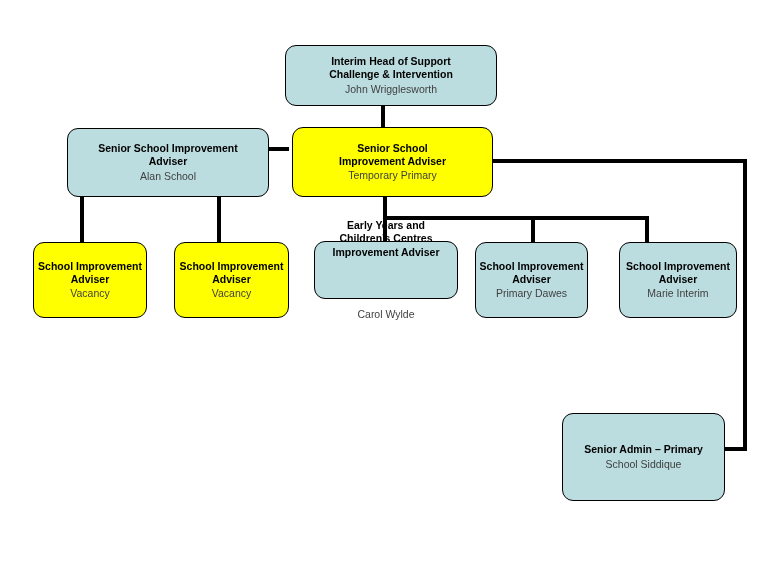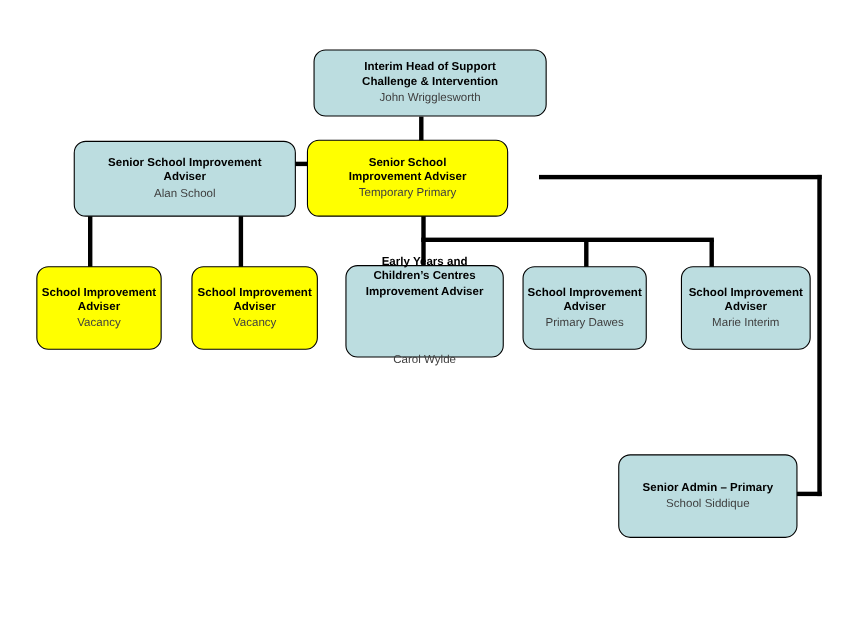--- a/index.html
+++ b/index.html
@@ -80,55 +80,55 @@
 Challenge &amp; Intervention</div>
     <div class="box-name">John Wrigglesworth</div>
   </div>
 
   <div class="box" style="left: 40px; top: 128px; width: 202px; height: 69px; background: rgb(188, 221, 224); margin-left: 27px;">
     <div class="box-title">Senior School Improvement
 Adviser</div>
     <div class="box-name">Alan School</div>
   </div>
 
-  <div class="box" style="left: 279px; top: 127px; width: 183px; height: 70px; background: rgb(255, 255, 0);">
+  <div class="box" style="left: 292px; top: 127px; width: 201px; height: 70px; background: rgb(255, 255, 0);">
     <div class="box-title">Senior School
 Improvement Adviser</div>
     <div class="box-name">Temporary Primary</div>
   </div>
 
   <div class="box" style="left: 33px; top: 242px; width: 114px; height: 76px; background: rgb(255, 255, 0);">
     <div class="box-title">School Improvement
 Adviser</div>
     <div class="box-name">Vacancy</div>
   </div>
 
   <div class="box" style="left: 174px; top: 242px; width: 115px; height: 76px; background: rgb(255, 255, 0);">
     <div class="box-title">School Improvement
 Adviser</div>
     <div class="box-name">Vacancy</div>
   </div>
 
-  <div class="box" style="left: 314px; top: 241px; width: 144px; height: 84px; background: rgb(188, 221, 224); gap: 48px;">
+  <div class="box" style="left: 314px; top: 241px; width: 144px; height: 58px; background: rgb(188, 221, 224); gap: 48px;">
     <div class="box-title">Early Years and
 Children’s Centres
 Improvement Adviser</div>
     <div class="box-name">Carol Wylde</div>
   </div>
 
   <div class="box" style="left: 475px; top: 242px; width: 113px; height: 76px; background: rgb(188, 221, 224);">
     <div class="box-title">School Improvement
 Adviser</div>
     <div class="box-name">Primary Dawes</div>
   </div>
 
   <div class="box" style="left: 619px; top: 242px; width: 118px; height: 76px; background: rgb(188, 221, 224);">
     <div class="box-title">School Improvement
 Adviser</div>
     <div class="box-name">Marie Interim</div>
   </div>
 
-  <div class="box" style="left: 562px; top: 413px; width: 163px; height: 76px; background: rgb(188, 221, 224);">
+  <div class="box" style="left: 562px; top: 413px; width: 163px; height: 88px; background: rgb(188, 221, 224);">
     <div class="box-title">Senior Admin – Primary</div>
     <div class="box-name">School Siddique</div>
   </div>
 
 </div>
 
 </body></html>

